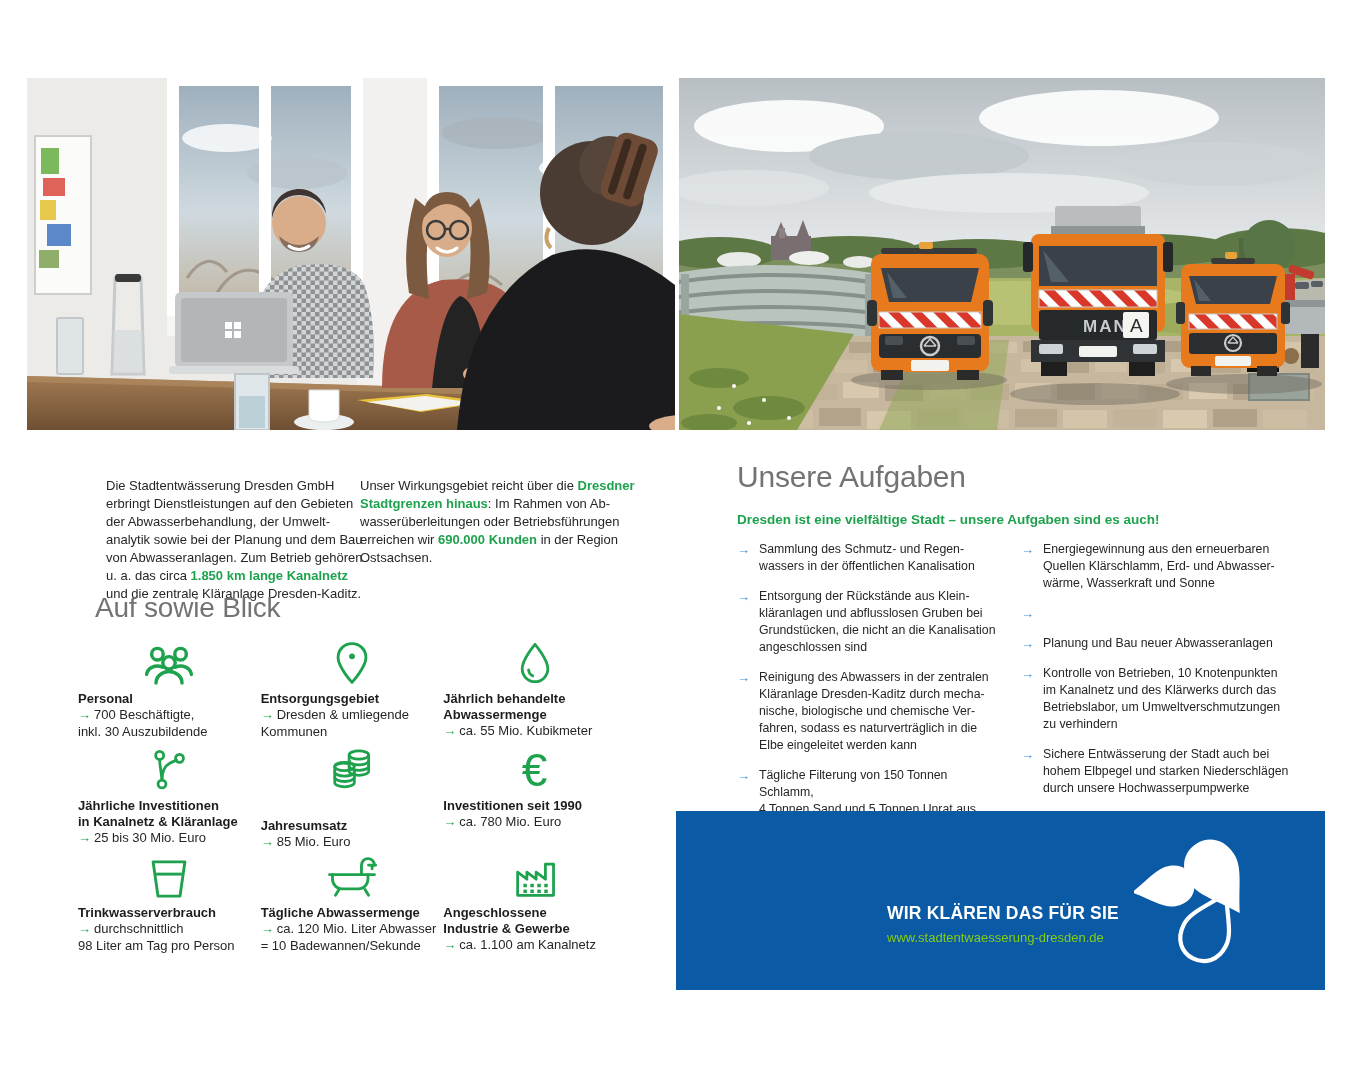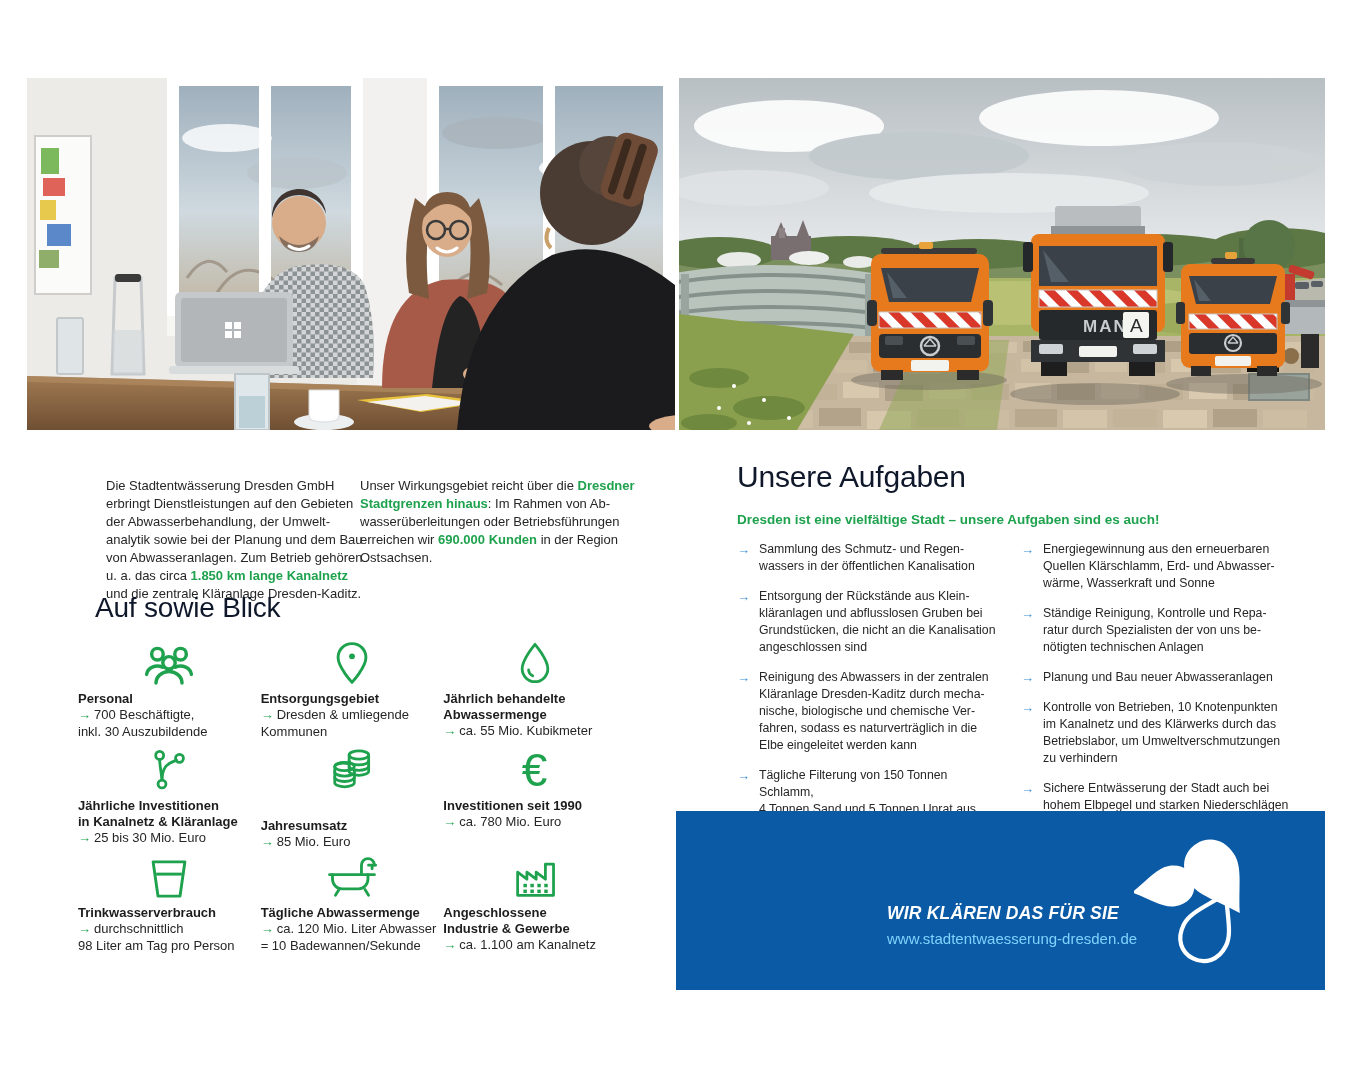--- a/index.html
+++ b/index.html
@@ -9,21 +9,21 @@
   .photo.left{left:27px;width:648px;}
   .photo.right{left:679px;width:646px;}
   .photo svg{display:block;}
 
   
   .intro{position:absolute;top:464px;font-size:13px;line-height:18px;white-space:pre-line;color:#262626;}
   .intro.c1{left:106px;width:272px;}
   .intro.c2{left:360px;width:278px;}
   .green-b{color:#1fa24e;font-weight:bold;}
 
-  .h-blue{position:absolute;color:#0f172a;font-weight:500;letter-spacing:-0.2px;}
+  .h-blue{position:absolute;color:#737373;font-weight:500;letter-spacing:-0.2px;}
   .h-blick{left:95px;top:592px;font-size:28px;}
   .h-aufgaben{left:737px;top:460px;font-size:30px;}
 
   
   .stats{position:absolute;left:78px;top:636px;width:548px;display:grid;grid-template-columns:repeat(3,1fr);grid-auto-rows:107px;}
   .stat{text-align:left;font-size:13px;}
   .stat .ic{height:50px;display:flex;align-items:flex-end;justify-content:center;margin-bottom:5px;}
   .stat .ic svg{display:block;}
   .stat-title{font-weight:bold;line-height:16px;color:#1d1d1d;}
   .stat-line{line-height:16.5px;white-space:pre-line;}
@@ -35,22 +35,22 @@
   .tasks{position:absolute;left:737px;top:541px;width:592px;display:flex;gap:22px;}
   .task-col{display:flex;flex-direction:column;gap:13px;}
   .task-col.c1{width:262px;}
   .task-col.c2{width:268px;}
   .task{display:flex;align-items:flex-start;font-size:12.3px;line-height:17px;}
   .b-arrow{color:#3e8fd4;flex:0 0 22px;font-size:13px;}
   .task-text{white-space:pre-line;}
 
   
   .brand-box{position:absolute;left:676px;top:811px;width:649px;height:179px;background:#0b5aa6;}
-  .slogan{position:absolute;left:211px;top:92px;color:#ffffff;font-weight:bold;font-style:italic;font-size:17.5px;letter-spacing:.2px;}
-  .website{position:absolute;left:211px;top:119px;color:#7dd3fc;font-size:15px;text-decoration:none;}
+  .slogan{position:absolute;left:211px;top:92px;color:#ffffff;font-weight:bold;font-size:17.5px;letter-spacing:.2px;}
+  .website{position:absolute;left:211px;top:119px;color:#84cc16;font-size:13px;text-decoration:none;}
   .brand-logo{position:absolute;left:458px;top:20px;}
 </style>
 </head>
 <body>
 
 <div class="photo left">
   <svg width="648" height="352" viewBox="0 0 648 352">
     <defs>
       <pattern id="check" width="9" height="9" patternUnits="userSpaceOnUse">
         <rect width="9" height="9" fill="#d3d5d6"></rect>
@@ -566,23 +566,20 @@
   </div>
   <div class="task-col c2">
     <div class="task">
         <span class="b-arrow">→</span>
         <span class="task-text">Energiegewinnung aus den erneuerbaren
 Quellen Klärschlamm, Erd- und Abwasser-
 wärme, Wasserkraft und Sonne</span>
       </div>
     <div class="task">
         <span class="b-arrow">→</span>
-        <span class="task-text">Ständige Reinigung, Kontrolle und Repa-
-ratur durch Spezialisten der von uns be-
-nötigten technischen Anlagen</span>
       </div>
     <div class="task">
         <span class="b-arrow">→</span>
         <span class="task-text">Planung und Bau neuer Abwasseranlagen</span>
       </div>
     <div class="task">
         <span class="b-arrow">→</span>
         <span class="task-text">Kontrolle von Betrieben, 10 Knotenpunkten
 im Kanalnetz und des Klärwerks durch das
 Betriebslabor, um Umweltverschmutzungen

